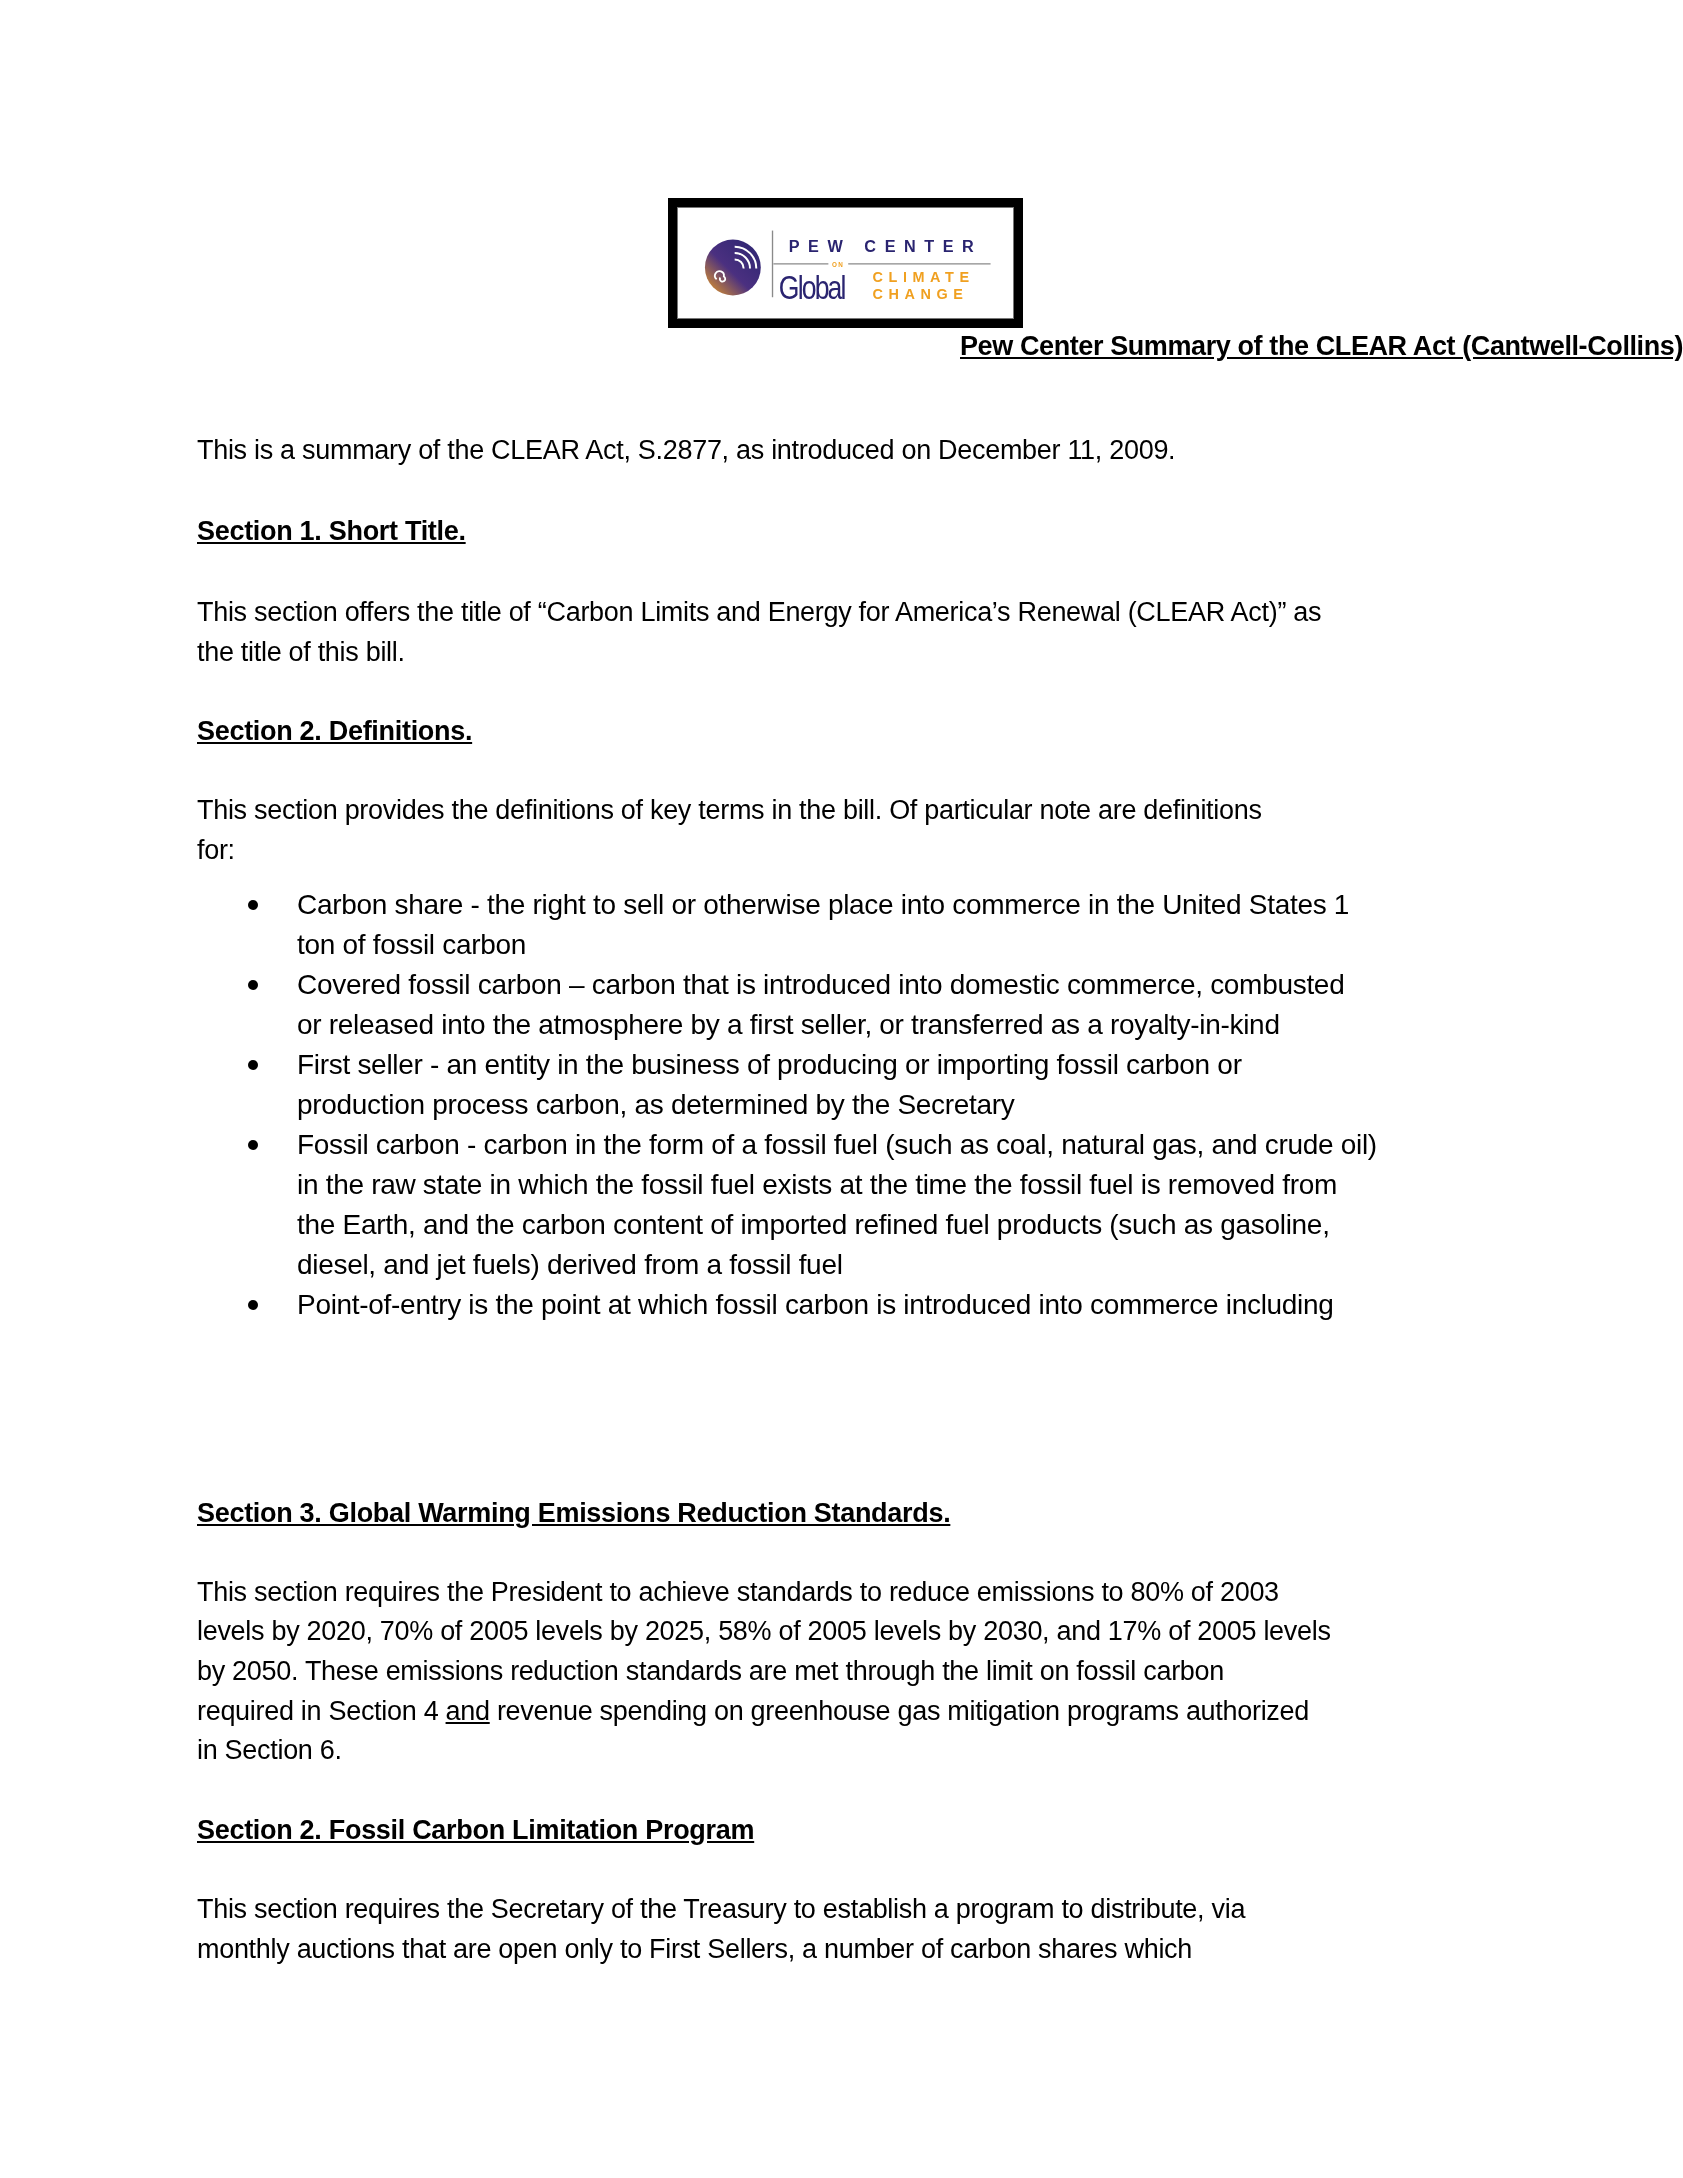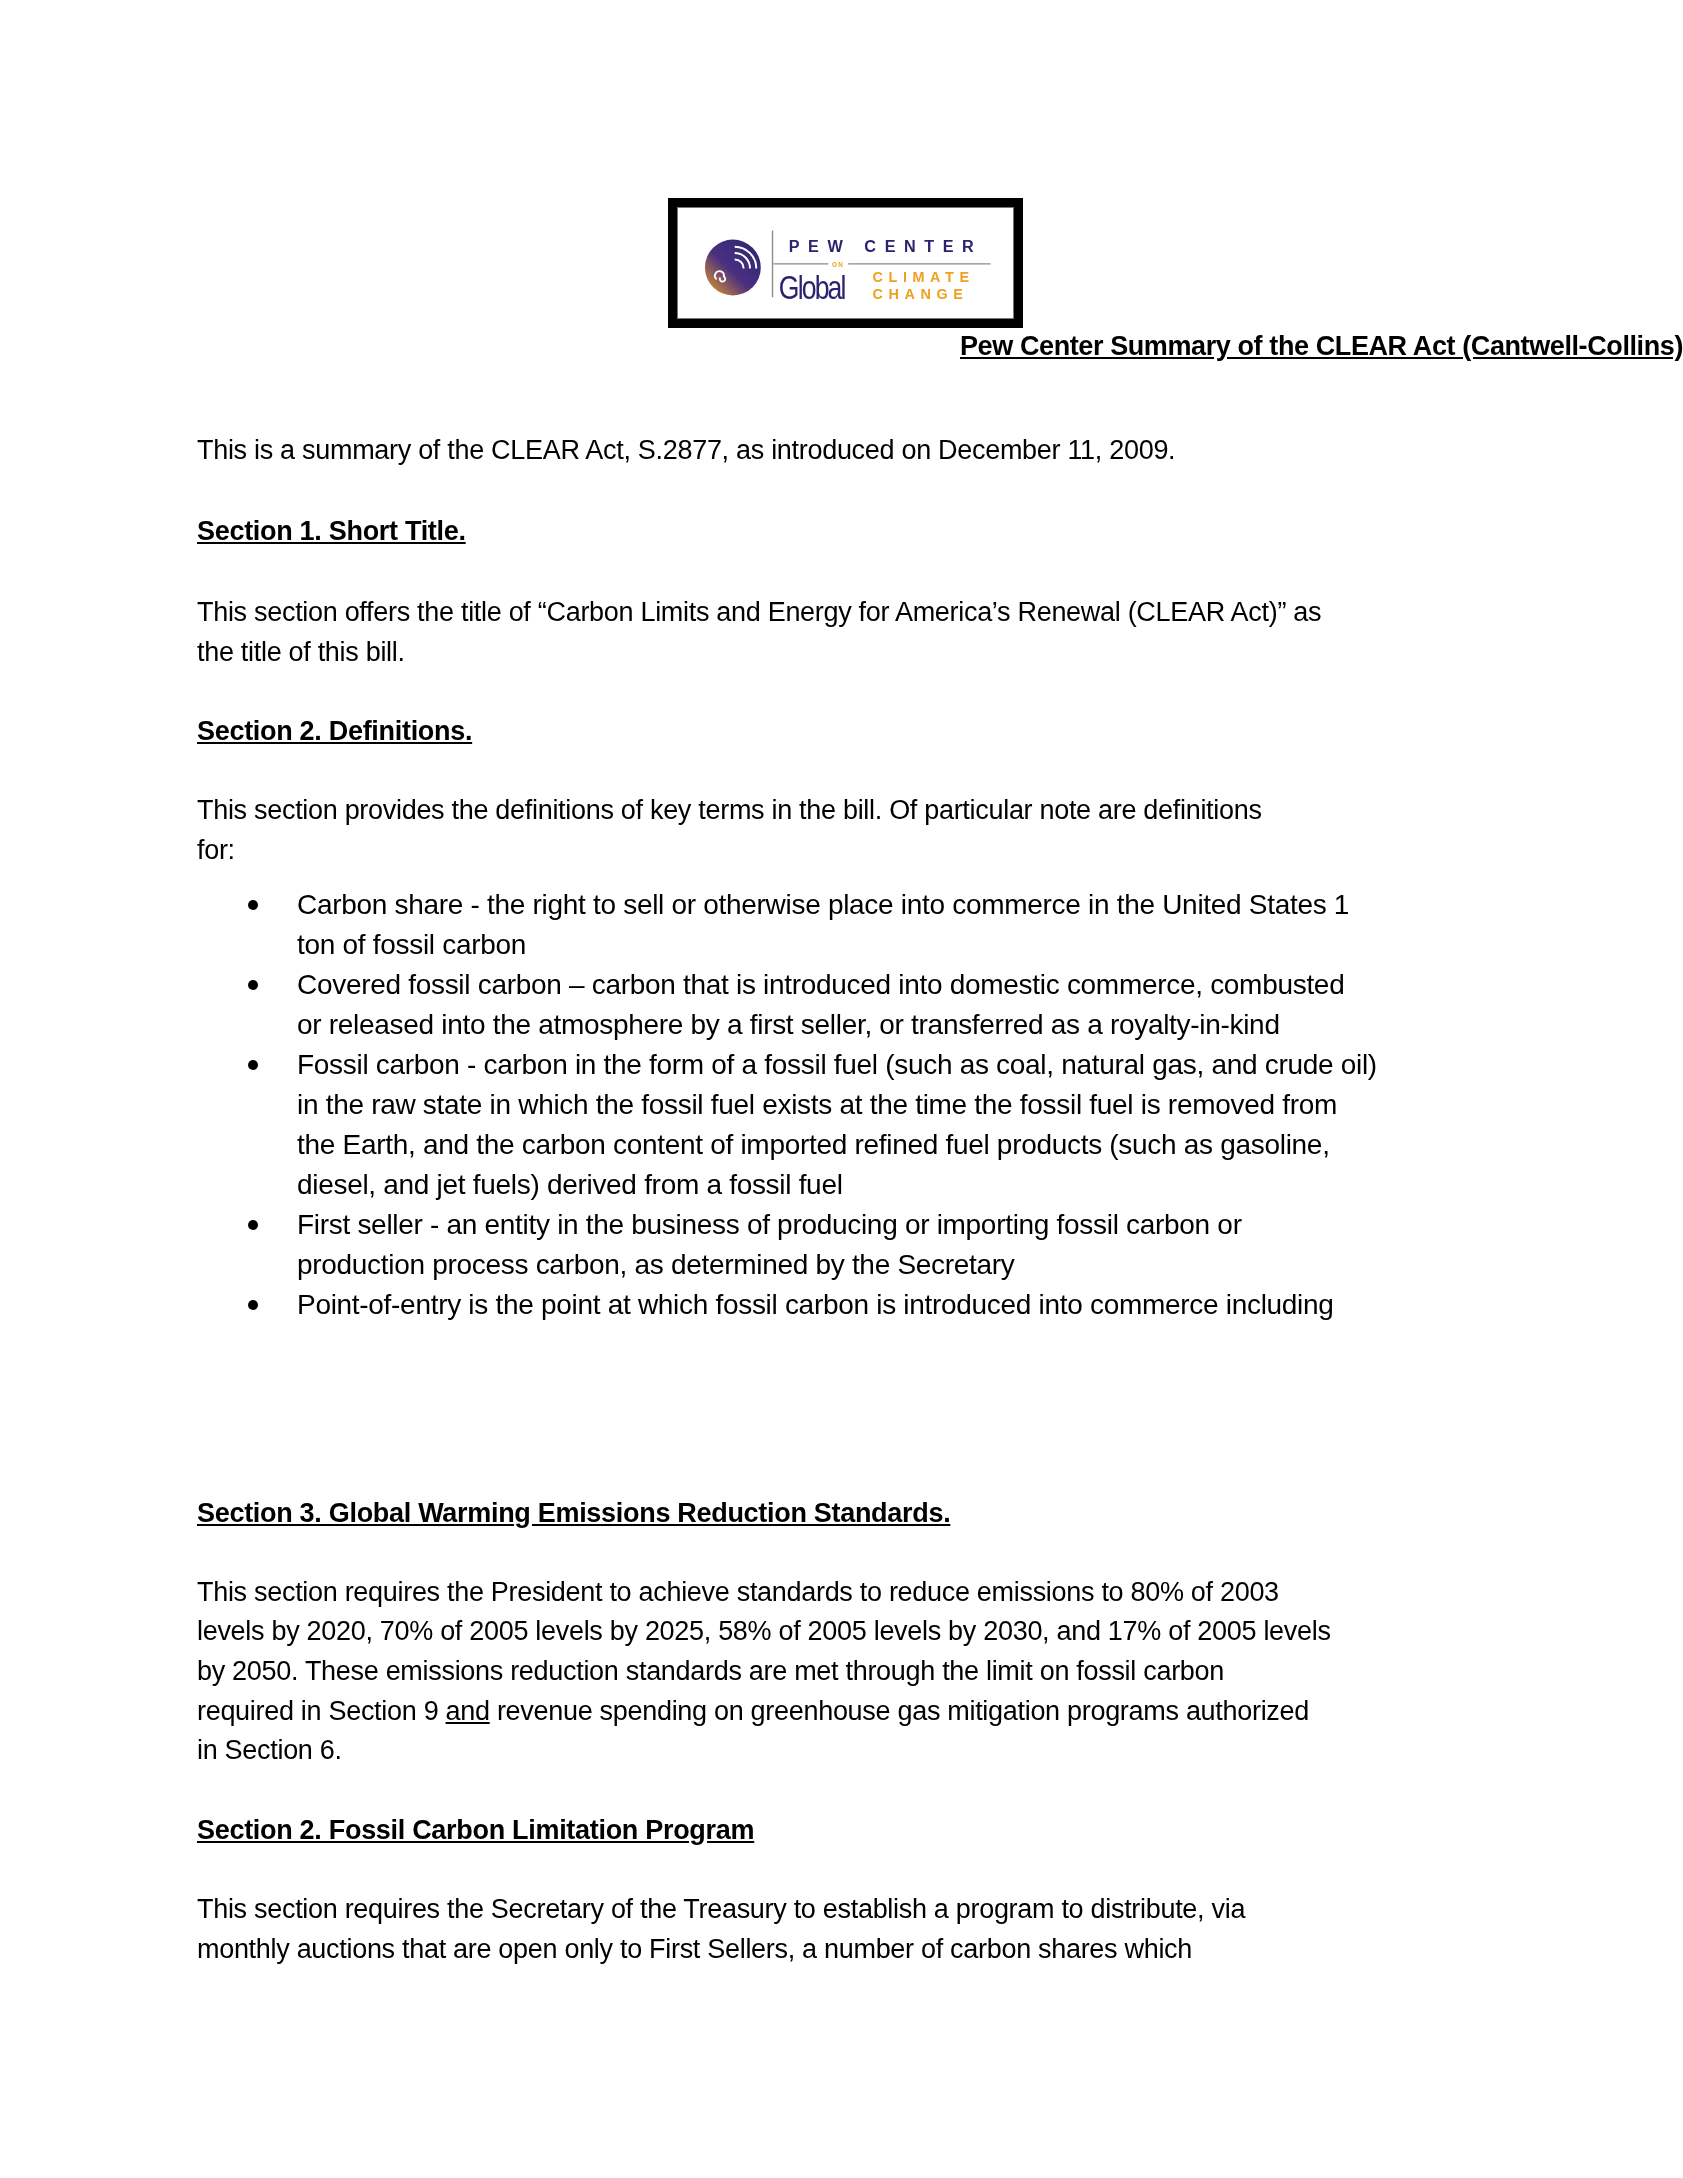--- a/index.html
+++ b/index.html
@@ -70,41 +70,41 @@
       <div>Carbon share - the right to sell or otherwise place into commerce in the United States 1</div>
       <div>ton of fossil carbon</div>
     </li>
     <li class="bullet">
       <span class="bullet-dot"></span>
       <div>Covered fossil carbon – carbon that is introduced into domestic commerce, combusted</div>
       <div>or released into the atmosphere by a first seller, or transferred as a royalty-in-kind</div>
     </li>
     <li class="bullet">
       <span class="bullet-dot"></span>
+      <div>First seller - an entity in the business of producing or importing fossil carbon or</div>
+      <div>production process carbon, as determined by the Secretary</div>
+    </li>
+    <li class="bullet">
+      <span class="bullet-dot"></span>
       <div>Fossil carbon - carbon in the form of a fossil fuel (such as coal, natural gas, and crude oil)</div>
       <div>in the raw state in which the fossil fuel exists at the time the fossil fuel is removed from</div>
       <div>the Earth, and the carbon content of imported refined fuel products (such as gasoline,</div>
       <div>diesel, and jet fuels) derived from a fossil fuel</div>
-    </li>
-    <li class="bullet">
-      <span class="bullet-dot"></span>
-      <div>First seller - an entity in the business of producing or importing fossil carbon or</div>
-      <div>production process carbon, as determined by the Secretary</div>
     </li>
     <li class="bullet">
       <span class="bullet-dot"></span>
       <div>Point-of-entry is the point at which fossil carbon is introduced into commerce including</div>
     </li>
   </ul>
 
   <div class="text heading" style="top:1473px">Section 3. Global Warming Emissions Reduction Standards.</div>
   <div class="text" style="top:1552px">This section requires the President to achieve standards to reduce emissions to 80% of 2003</div>
   <div class="text" style="top:1591px">levels by 2020, 70% of 2005 levels by 2025, 58% of 2005 levels by 2030, and 17% of 2005 levels</div>
   <div class="text" style="top:1631px">by 2050.  These emissions reduction standards are met through the limit on fossil carbon</div>
-  <div class="text" style="top:1671px"><span>required in Section 9 </span><u>and</u><span> revenue spending on greenhouse gas mitigation programs authorized</span></div>
+  <div class="text" style="top:1671px"><span>required in Section 4 </span><u>and</u><span> revenue spending on greenhouse gas mitigation programs authorized</span></div>
   <div class="text" style="top:1710px">in Section 6.</div>
 
   <div class="text heading" style="top:1790px">Section 2. Fossil Carbon Limitation Program</div>
   <div class="text" style="top:1869px">This section requires the Secretary of the Treasury to establish a program to distribute, via</div>
   <div class="text" style="top:1909px">monthly auctions that are open only to First Sellers, a number of carbon shares which</div>
 
 </div>
 
 
 </body></html>

